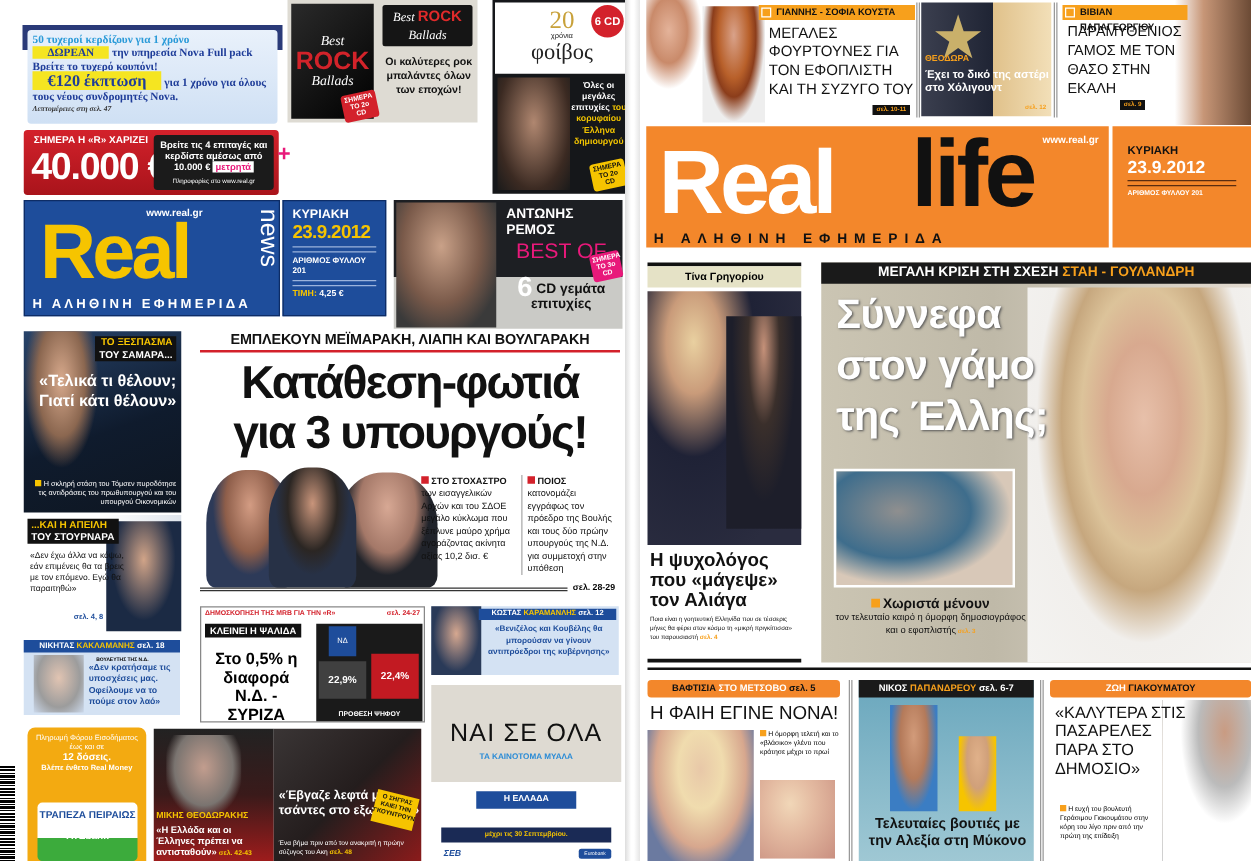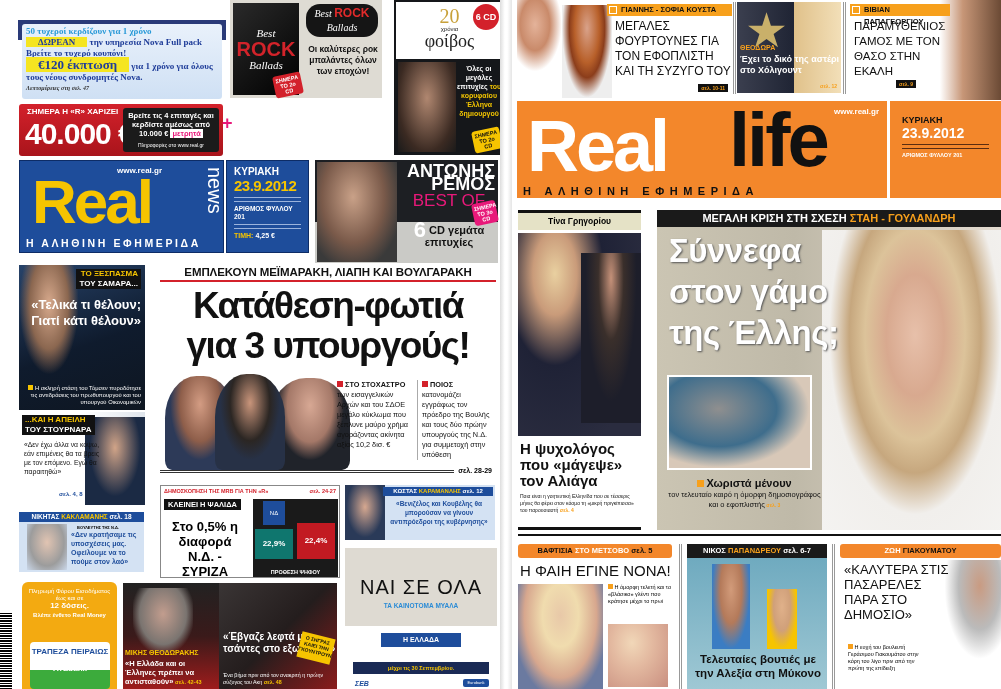--- a/index.html
+++ b/index.html
@@ -20,21 +20,21 @@
 .red-box .t1{position:absolute;left:8px;top:3px;font-size:8px;font-weight:bold}
 .red-box .t2{position:absolute;left:6px;top:13px;font-size:30px;font-weight:bold;letter-spacing:-1px;line-height:34px}
 .red-box .inner{position:absolute;right:4px;top:4px;width:96px;height:44px;background:#1b1b1b;border-radius:3px;font-size:7.5px;font-weight:bold;text-align:center;line-height:9px;padding-top:3px}
 .red-box .inner .pink{color:#e8197a;background:#fff;padding:0 2px}
 .red-box .inner .tiny{font-size:5px;margin-top:3px;font-weight:normal}
 .rock-box{left:230px;top:0;width:152px;height:98px;background:#dedbd3}
 .rock-cd{position:absolute;left:3px;top:3px;width:66px;height:92px;background:linear-gradient(135deg,#2a2a2a,#000);color:#fff;text-align:center;font-family:"Liberation Serif",serif;font-style:italic}
 .rock-cd .r1{font-size:11px;margin-top:24px}
 .rock-cd .r2{font-size:20px;font-weight:bold;color:#d2232a;font-style:normal;font-family:"Liberation Sans",sans-serif;line-height:20px}
 .rock-cd .r3{font-size:11px}
-.rock-title{position:absolute;left:76px;top:4px;width:72px;height:33px;background:#151515;color:#fff;font-family:"Liberation Serif",serif;font-style:italic;font-size:10px;text-align:center;line-height:14px;padding-top:2px;border-radius:14px}
+.rock-title{position:absolute;left:76px;top:4px;width:72px;height:33px;background:#151515;color:#fff;font-family:"Liberation Serif",serif;font-style:italic;font-size:10px;text-align:center;line-height:14px;padding-top:2px;border-radius:2px}
 .rock-title .rk{font-family:"Liberation Sans",sans-serif;font-style:normal;font-weight:bold;color:#e02a2a;font-size:12px}
 .rock-desc{position:absolute;left:78px;top:44px;width:70px;font-size:8.5px;font-weight:bold;text-align:center;line-height:11px;color:#111}
 .badge-red{position:absolute;background:#d3212b;color:#fff;font-size:5.5px;font-weight:bold;text-align:center;line-height:6px;padding:2px;border-radius:3px;transform:rotate(-12deg)}
 .bazaar{left:230px;top:103px;width:152px;height:50px;background:#1a1a1a}
 .bazaar .mag{position:absolute;left:6px;top:2px;width:52px;height:48px;background:linear-gradient(#f1a3c8,#e16aa1);color:#fff;font-family:"Liberation Serif",serif;font-size:10px;letter-spacing:1px;padding-left:2px}
 .bazaar .ph{position:absolute;left:62px;top:3px;width:88px;height:44px;background:linear-gradient(90deg,#c9c9c9,#d84343 30%,#e9e9e9 45%,#2f57c9 60%,#ddd 70%,#b52121)}
 .plus{left:222px;top:113px;color:#e8197a;font-size:18px;font-weight:bold}
 .foivos{left:394px;top:0;width:111px;height:155px;background:#15171a}
 .foivos .top{position:absolute;left:2px;top:2px;width:107px;height:57px;background:#fff;text-align:center;color:#222}
 .foivos .top .n20{font-size:20px;color:#c8a13a;line-height:20px;margin-top:4px;font-family:"Liberation Serif",serif}
@@ -51,21 +51,21 @@
 .masthead-l .tag{position:absolute;left:6px;bottom:3px;width:190px;color:#fff;font-size:10.5px;font-weight:bold;letter-spacing:2.6px}
 .date-l{left:226px;top:160px;width:83px;height:93px;background:#1e4d9b;border:1px solid #0d2c66;color:#fff;padding:5px 7px}
 .date-l .d1{font-size:10px;font-weight:bold}
 .date-l .d2{font-size:15px;font-weight:bold;color:#f6c400;letter-spacing:-.5px;line-height:17px}
 .lines{height:5px;border-top:1px solid #9bb3dc;border-bottom:1px solid #9bb3dc;margin:3px 0}
 .date-l .d3{font-size:6.5px;font-weight:bold;line-height:8px}
 .date-l .d4{font-size:7px;font-weight:bold}
 .date-l .d4 .y{color:#f6c400}
 .remos{left:315px;top:160px;width:183px;height:103px;background:linear-gradient(#1d1f23 60%,#cacac6 60%)}
 .remos .face{position:absolute;left:2px;top:2px;width:80px;height:100px;background:radial-gradient(ellipse at 45% 35%,#c9a188,#7a5a4a 50%,#3a3a3a 80%)}
-.remos .n{position:absolute;left:90px;top:5px;width:90px;text-align:right;color:#fff;font-size:18px;font-weight:bold;line-height:13px}
+.remos .n{position:absolute;left:90px;top:5px;width:90px;text-align:left;color:#fff;font-size:11px;font-weight:bold;line-height:13px}
 .remos .bo{position:absolute;left:88px;top:32px;width:92px;text-align:center;color:#e8197a;font-size:17px;line-height:18px}
 .remos .cd{position:absolute;left:86px;top:64px;width:96px;text-align:center;color:#111;font-size:11px;font-weight:bold;line-height:12px}
 .remos .cd .six{font-size:22px;color:#fff;vertical-align:-3px}
 .samaras{left:19px;top:265px;width:126px;height:145px;background:linear-gradient(160deg,#27436a,#0f1b2d 55%,#0e1621)}
 .samaras .face{position:absolute;left:0;top:0;width:60px;height:110px;background:radial-gradient(ellipse at 50% 35%,#d7a98c,#8b6750 45%,transparent 70%)}
 .samaras .k1{position:absolute;right:4px;top:4px;background:#111;color:#f6c400;font-size:8px;font-weight:bold;padding:0 3px;line-height:10px;text-align:right}
 .samaras .k1 .w{color:#fff}
 .samaras .q{position:absolute;right:4px;top:32px;color:#fff;font-size:13px;font-weight:bold;text-align:right;line-height:16px}
 .samaras .s{position:absolute;left:4px;right:4px;bottom:4px;color:#fff;font-size:5.8px;text-align:right;line-height:7px}
 .samaras .s i{display:inline-block;width:5px;height:5px;background:#f6c400}
@@ -101,21 +101,21 @@
 .col i{display:inline-block;width:6px;height:6px;background:#d3212b;margin-right:2px}
 .c1{left:337px;top:380px;width:75px;text-align:left}
 .c2{left:417px;top:380px;width:76px;border-left:1px solid #aaa;padding-left:4px}
 .selides{left:160px;top:470px;width:336px;border-top:3px double #333;text-align:right;font-size:7px;font-weight:bold}
 .selides span{background:#fff;position:relative;top:-6px;padding:0 4px}
 .poll{left:160px;top:485px;width:180px;height:93px;border:1px solid #888;background:#fff}
 .poll .hd{height:10px;font-size:5.5px;font-weight:bold;color:#d3212b;padding:2px 3px;display:flex;justify-content:space-between}
 .poll .k{position:absolute;left:3px;top:13px;background:#111;color:#fff;font-size:7.5px;font-weight:bold;padding:1px 4px}
 .poll .txt{position:absolute;left:4px;top:33px;width:80px;text-align:center;font-size:13px;font-weight:bold;line-height:15px}
 .poll .bars{position:absolute;left:92px;top:13px;width:85px;height:78px;background:#1a1a1a}
-.poll .nd{position:absolute;left:2px;top:30px;width:38px;height:30px;background:#0f766e;color:#fff;font-size:8px;font-weight:bold;text-align:center;line-height:30px}
+.poll .nd{position:absolute;left:2px;top:30px;width:38px;height:30px;background:#404040;color:#fff;font-size:8px;font-weight:bold;text-align:center;line-height:30px}
 .poll .sy{position:absolute;left:44px;top:24px;width:38px;height:36px;background:#c21a22;color:#fff;font-size:8px;font-weight:bold;text-align:center;line-height:36px}
 .poll .ndl{position:absolute;left:10px;top:2px;width:22px;height:24px;background:#1e4d9b;color:#fff;font-size:6px;text-align:center;line-height:24px}
 .poll .ft{position:absolute;left:0;bottom:2px;width:85px;text-align:center;color:#fff;font-size:5.5px;font-weight:bold}
 .karam{left:345px;top:485px;width:150px;height:55px;background:#d4e2f3}
 .karam .face{position:absolute;left:0;top:0;width:40px;height:55px;background:radial-gradient(ellipse at 50% 40%,#d6a890,#2a3a58 65%)}
 .karam .bar{position:absolute;left:38px;top:2px;width:110px;height:9px;background:#1e4d9b;color:#fff;font-size:6px;font-weight:bold;text-align:center;line-height:9px}
 .karam .bar .y{color:#f6c400}
 .karam .q{position:absolute;left:40px;top:14px;width:108px;color:#1e4d9b;font-size:6.5px;font-weight:bold;text-align:center;line-height:9px}
 .theodorakis{left:123px;top:583px;width:96px;height:106px;background:linear-gradient(#222,#3a1a1a 50%,#9e1c1c)}
 .theodorakis .face{position:absolute;left:10px;top:5px;width:60px;height:65px;background:radial-gradient(ellipse at 50% 40%,#c29d8e,#7a7470 55%,transparent 75%)}

